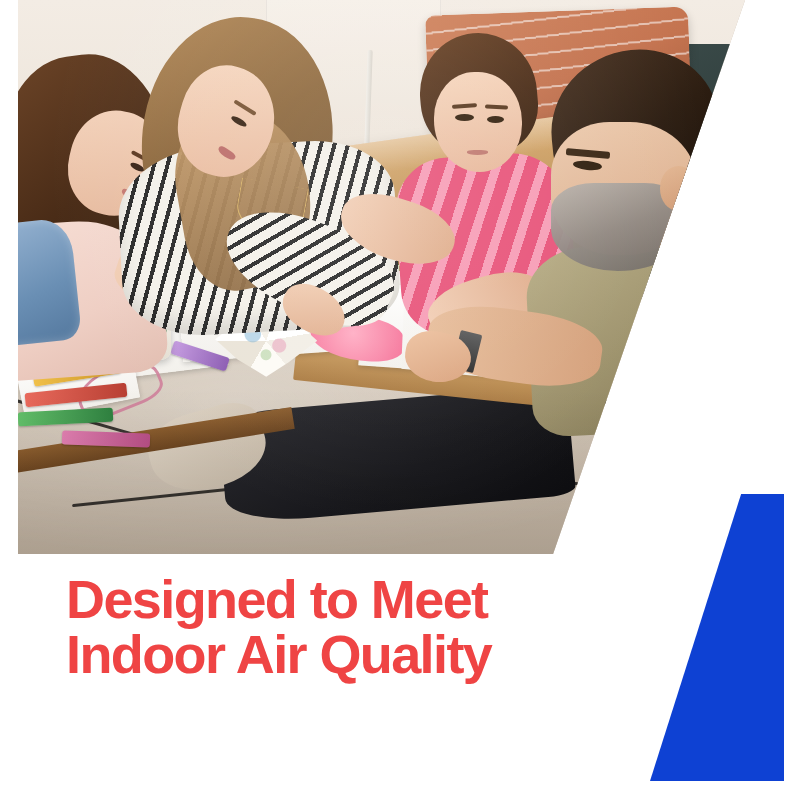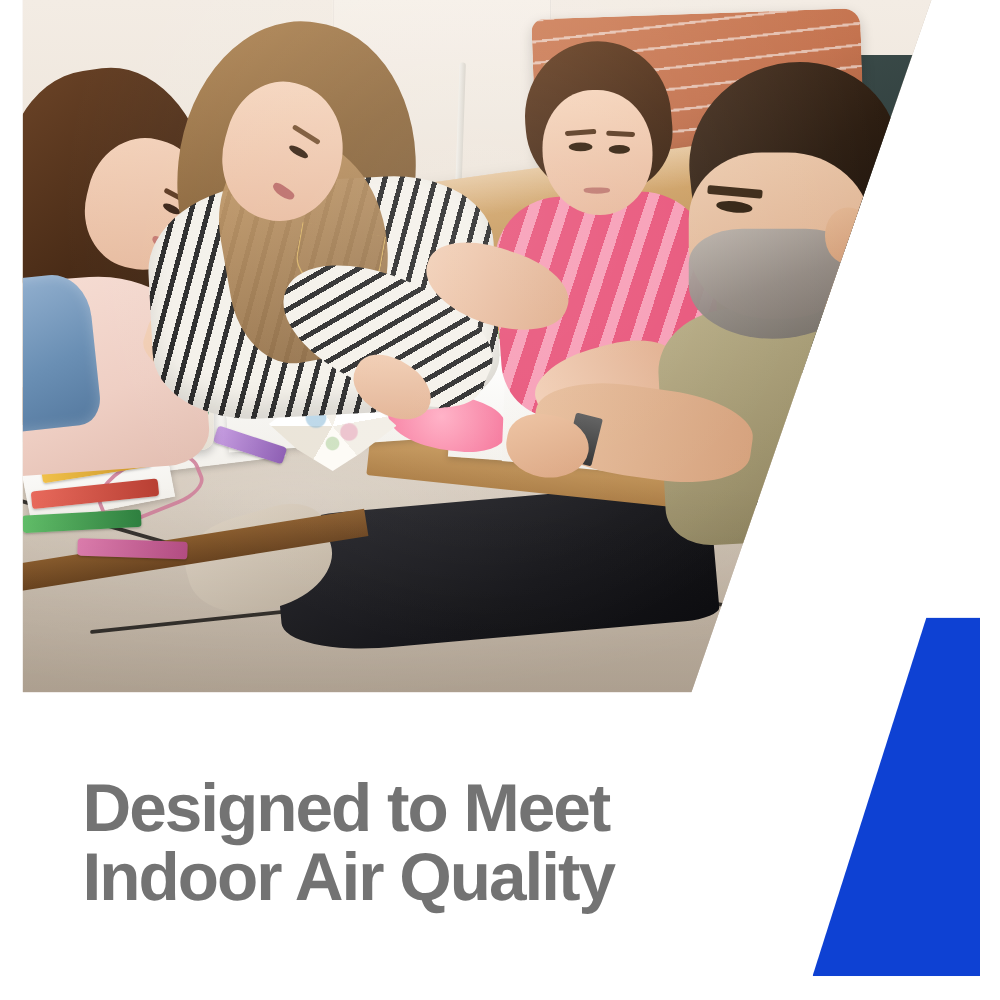--- a/index.html
+++ b/index.html
@@ -592,27 +592,26 @@
     -webkit-clip-path: polygon(68% 0%, 100% 0%, 100% 100%, 0% 100%);
     clip-path: polygon(68% 0%, 100% 0%, 100% 100%, 0% 100%);
   }
 
   
   .headline {
     position: absolute;
     left: 66px;
     top: 572px;
     width: 560px;
-    color: #737373;
+    color: #ef4444;
     font-family: "Liberation Sans", sans-serif;
     font-weight: bold;
     font-size: 54px;
     line-height: 55px;
     letter-spacing: -1.6px;
-    margin-top: 48px;
   }
   .headline .hl {
     display: block;
     white-space: nowrap;
   }
 </style>
 </head>
 <body>
 
 <div class="canvas">

